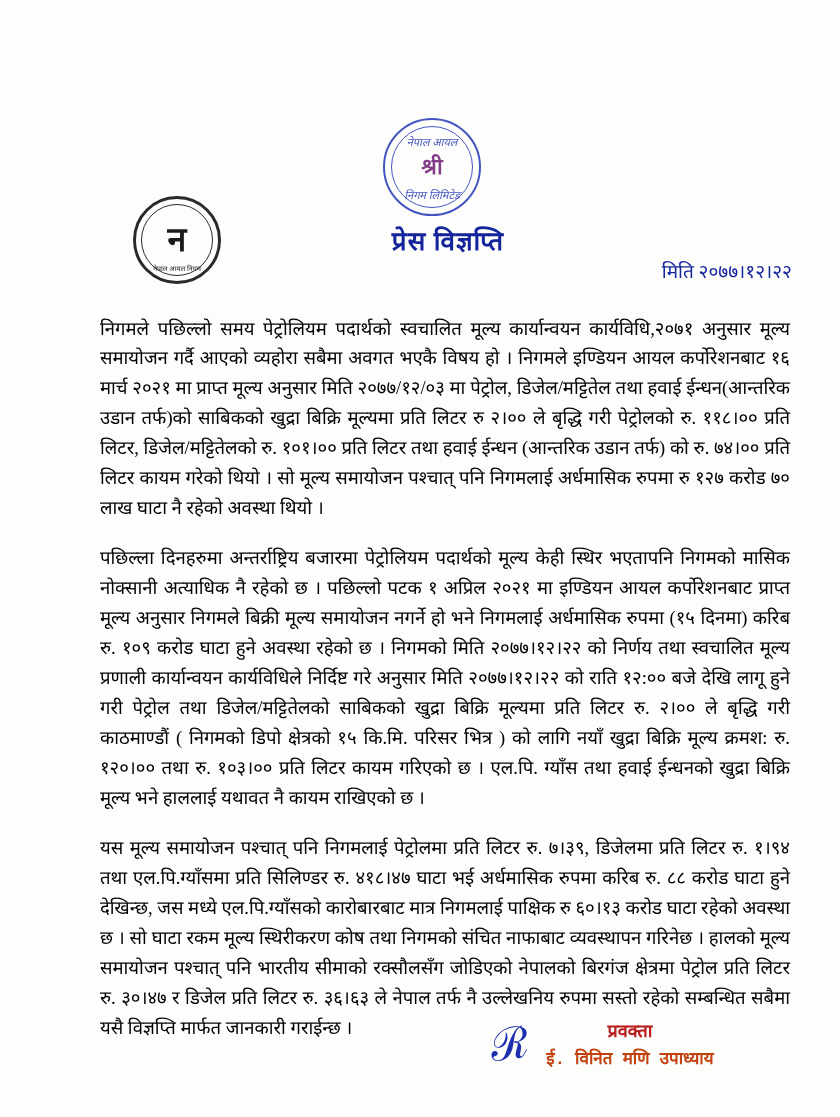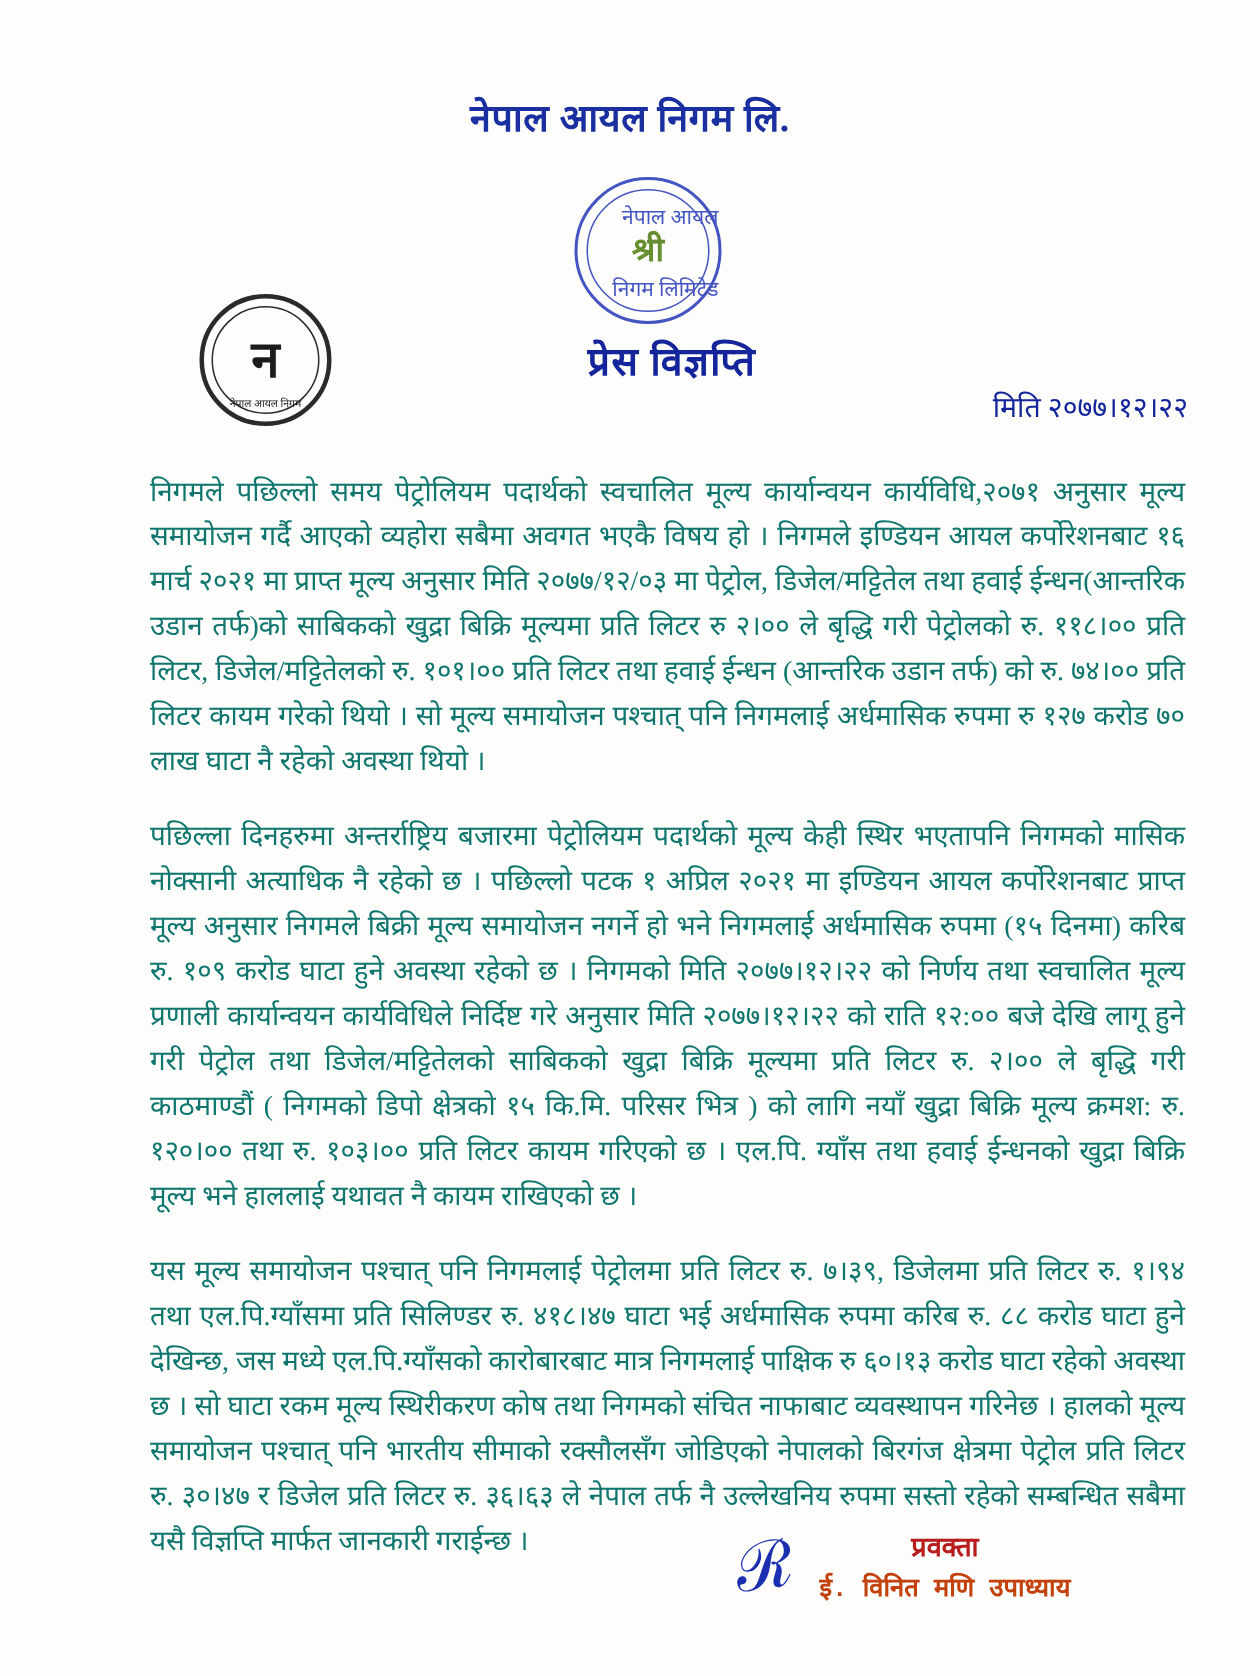--- a/index.html
+++ b/index.html
@@ -56,33 +56,34 @@
   .seal::before {
     content: "";
     position: absolute;
     left: 6px; top: 6px; right: 6px; bottom: 6px;
     border-radius: 50%;
     border: 1px solid #2438b8;
   }
   .seal-text-top, .seal-text-bottom {
     position: absolute;
     width: 100%;
-    text-align: right;
-    font-size: 14px;
+    text-align: center;
+    font-size: 11px;
     color: #2438b8;
+    font-style: italic;
   }
   .seal-text-top { top: 14px; }
   .seal-text-bottom { bottom: 12px; }
   .seal-center {
     position: absolute;
     left: 0; right: 0;
     top: 30px;
     text-align: center;
     font-size: 22px;
-    color: #4d7c0f;
+    color: #701a75;
     font-weight: bold;
   }
 
   
   .logo {
     position: absolute;
     left: 133px;
     top: 196px;
     width: 82px;
     height: 82px;
@@ -138,21 +139,21 @@
   }
 
   
   .body-wrap {
     position: absolute;
     top: 296px;
     left: 100px;
     width: 690px;
   }
   .para {
-    color: #0f766e;
+    color: #000000;
     font-size: 18.5px;
     line-height: 1.62;
     text-align: justify;
     text-justify: inter-word;
     margin-bottom: 20px;
     font-weight: 500;
   }
   .para:last-child { margin-bottom: 0; }
 
   
@@ -184,21 +185,20 @@
     font-weight: 600;
     font-family: Liberation Mono, monospace;
   }
 </style>
 </head>
 <body>
 
 <div class="page">
 
   <div class="header-block">
-    <div class="org-name">नेपाल आयल निगम लि.</div>
   </div>
 
   <div class="seal">
     <div class="seal-text-top">नेपाल आयल</div>
     <div class="seal-center">श्री</div>
     <div class="seal-text-bottom">निगम लिमिटेड</div>
   </div>
 
   <div class="logo">
     <div class="logo-mark">न</div>

